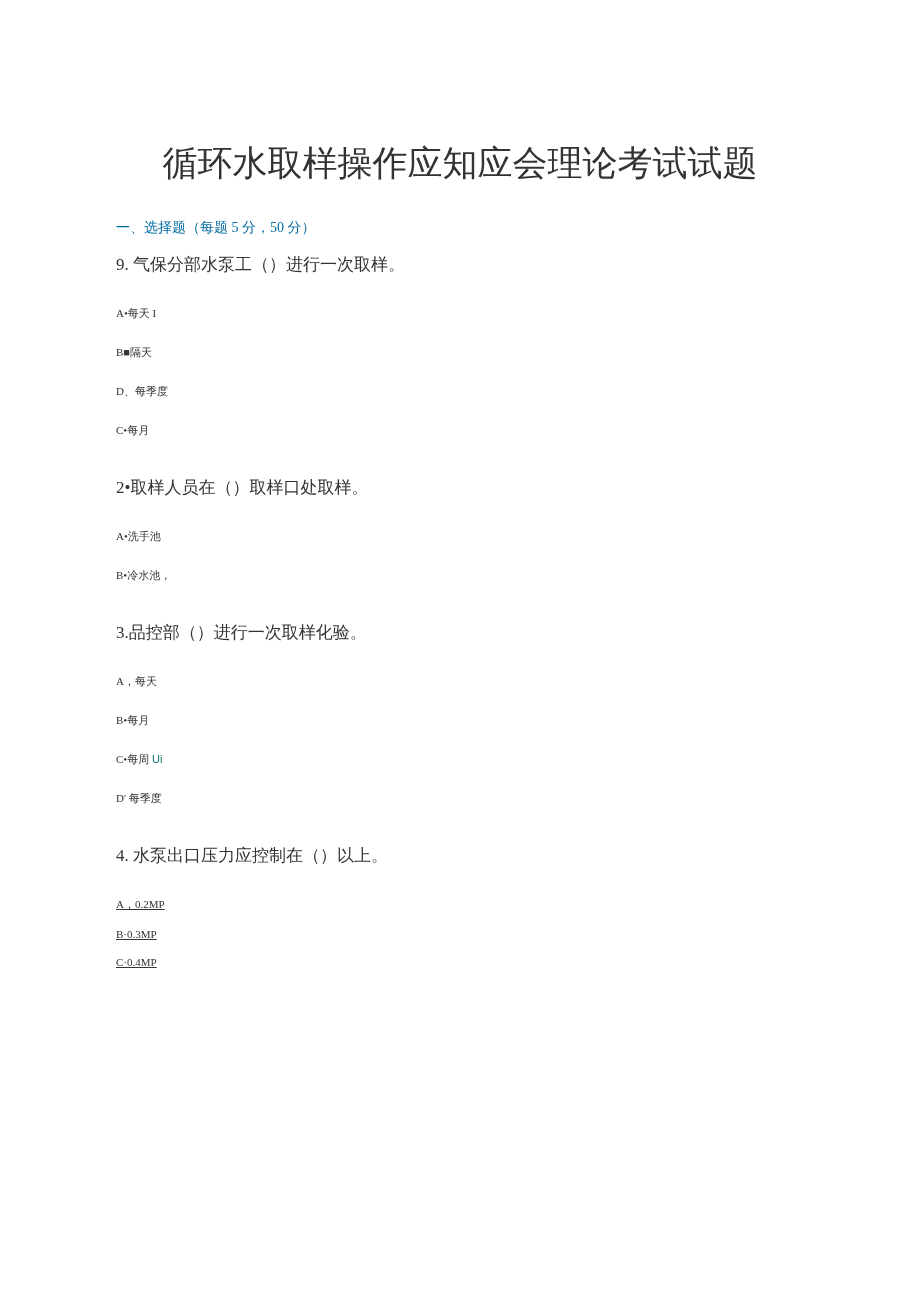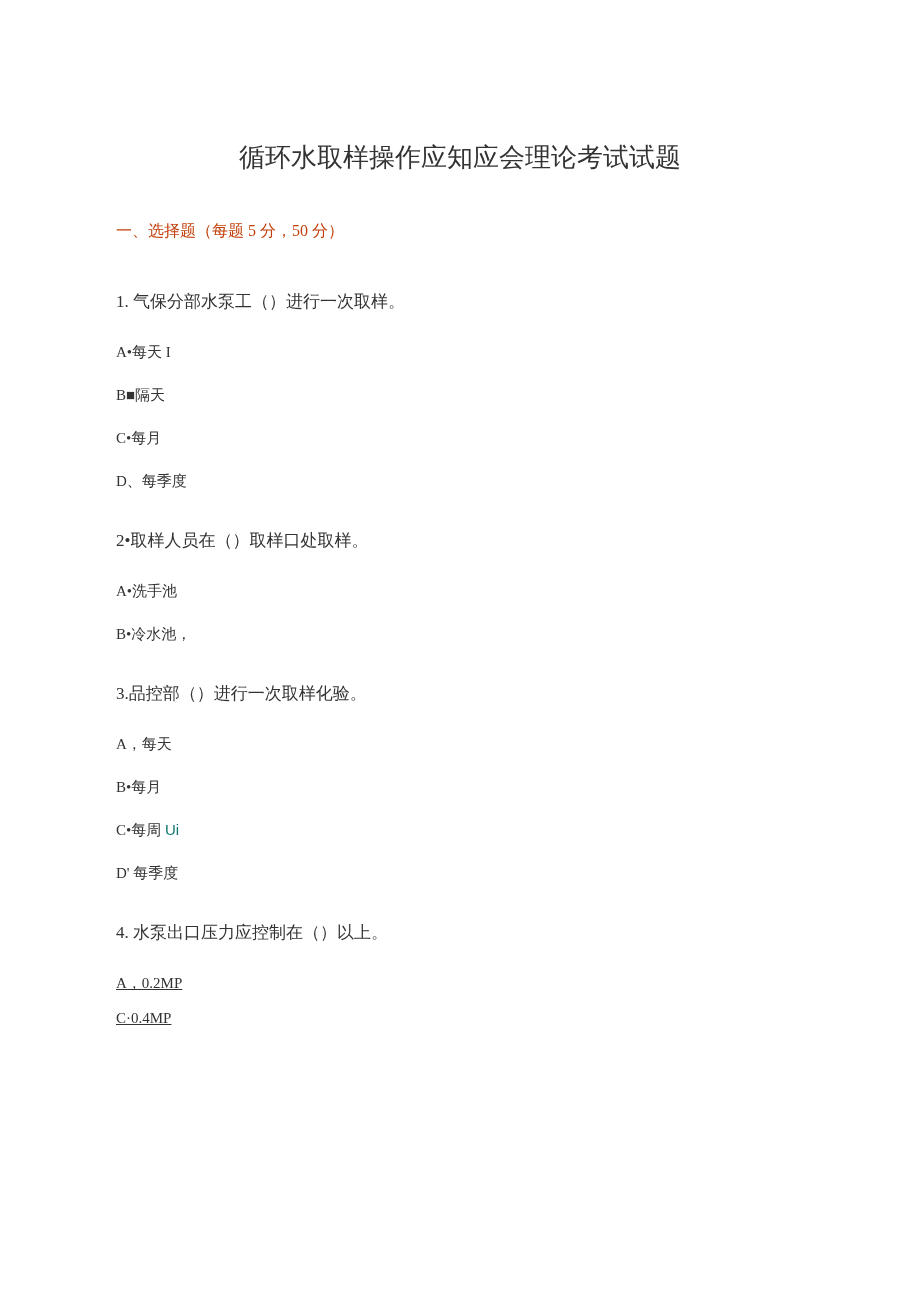--- a/index.html
+++ b/index.html
@@ -8,39 +8,39 @@
     background: #ffffff;
     font-family: "SimSun", "宋体", serif;
     color: #2a2a2a;
     width: 920px;
   }
   .page {
     padding: 140px 116px 80px 116px;
   }
   .title {
     text-align: center;
-    font-size: 26px;
-    margin-bottom: 46px;
+    font-size: 35px;
+    margin-bottom: 32px;
     color: #333;
   }
   .section-header {
-    font-size: 16px;
-    margin-bottom: 48px;
-    color: #c2410c;
+    font-size: 14px;
+    margin-bottom: 16px;
+    color: #0369a1;
   }
   .question-block {
     margin-bottom: 38px;
   }
   .question-stem {
     font-size: 17px;
     margin-bottom: 30px;
     color: #333;
   }
   .option {
-    font-size: 15px;
+    font-size: 11px;
     margin-bottom: 24px;
     color: #333;
     font-family: Arial, "SimSun", sans-serif;
   }
   .option-cn {
     font-family: "SimSun", "宋体", serif;
   }
   .accent {
     color: #0f766e;
   }
@@ -52,40 +52,41 @@
 </head>
 <body>
 
 <div class="page">
 
   <div class="title">循环水取样操作应知应会理论考试试题</div>
 
   <div class="section-header">一、选择题（每题 5 分，50 分）</div>
 
   <div class="question-block">
-    <div class="question-stem">1. 气保分部水泵工（）进行一次取样。</div>
+    <div class="question-stem">9. 气保分部水泵工（）进行一次取样。</div>
     <div class="option"><span class="option-cn">A•每天 I</span></div>
     <div class="option"><span class="option-cn">B■隔天</span></div>
+    <div class="option"><span class="option-cn">D、每季度</span></div>
     <div class="option"><span class="option-cn">C•每月</span></div>
-    <div class="option"><span class="option-cn">D、每季度</span></div>
   </div>
 
   <div class="question-block">
     <div class="question-stem">2•取样人员在（）取样口处取样。</div>
     <div class="option"><span class="option-cn">A•洗手池</span></div>
     <div class="option"><span class="option-cn">B•冷水池，</span></div>
   </div>
 
   <div class="question-block">
     <div class="question-stem">3.品控部（）进行一次取样化验。</div>
     <div class="option"><span class="option-cn">A，每天</span></div>
     <div class="option"><span class="option-cn">B•每月</span></div>
     <div class="option"><span class="option-cn">C•每周 </span><span class="accent">Ui</span></div>
     <div class="option"><span class="option-cn">D' 每季度</span></div>
   </div>
 
   <div class="question-block tight-block">
     <div class="question-stem" style="">4. 水泵出口压力应控制在（）以上。</div>
     <div class="option" style="margin-bottom:16px;"><span class="option-cn">A，0.2MP</span></div>
+    <div class="option" style="margin-bottom:16px;"><span class="option-cn">B·0.3MP</span></div>
     <div class="option"><span class="option-cn">C·0.4MP</span></div>
   </div>
 
 </div>
 
 </body></html>

